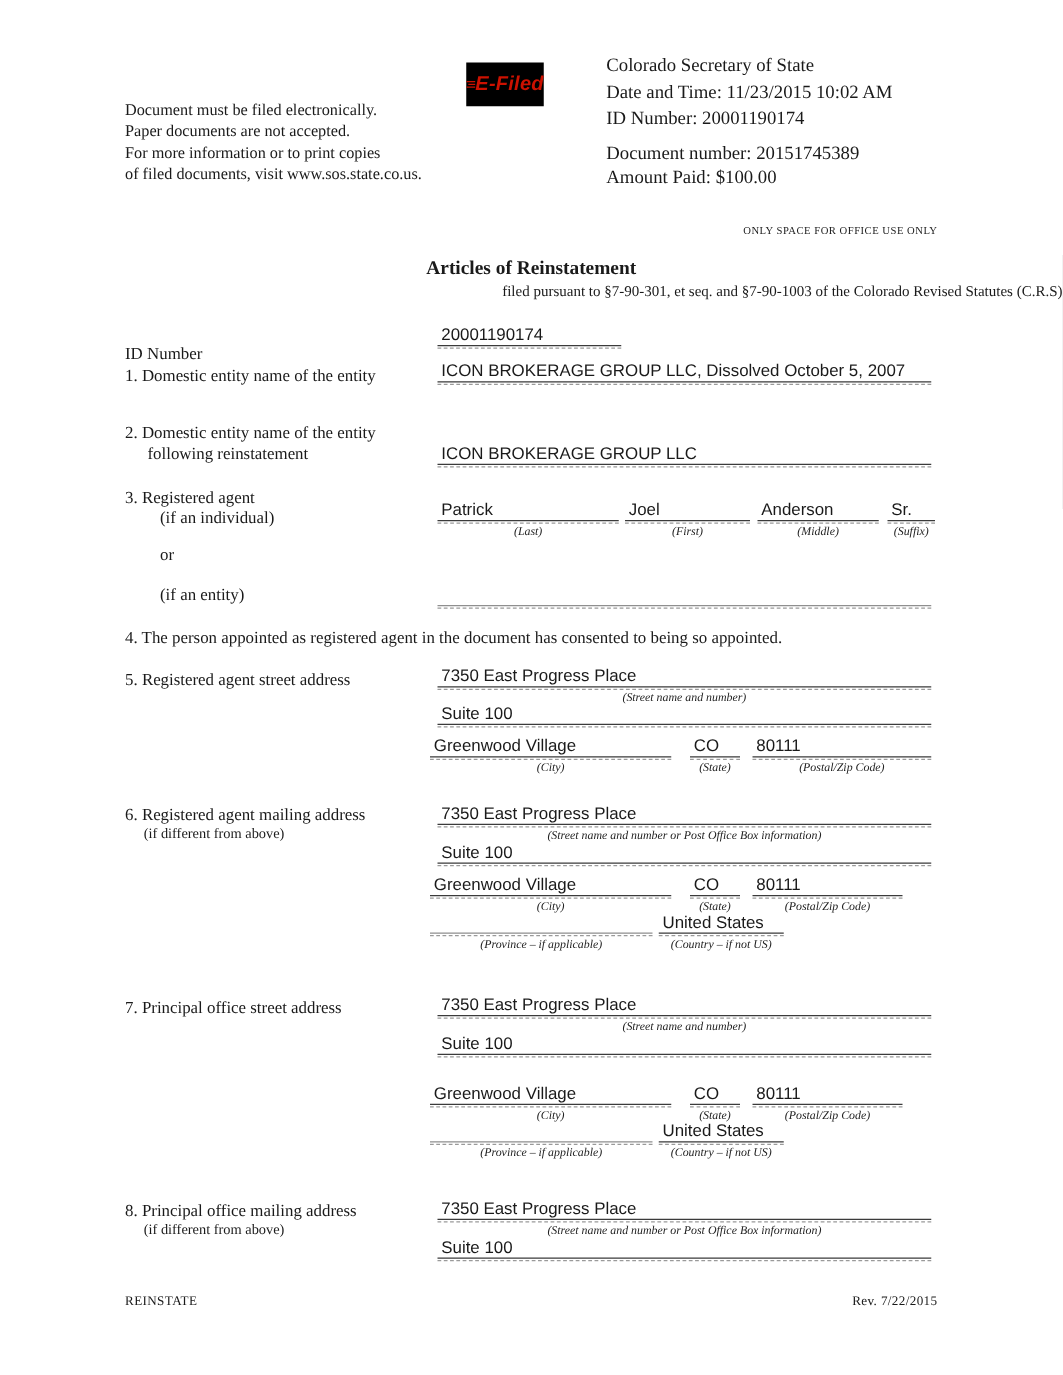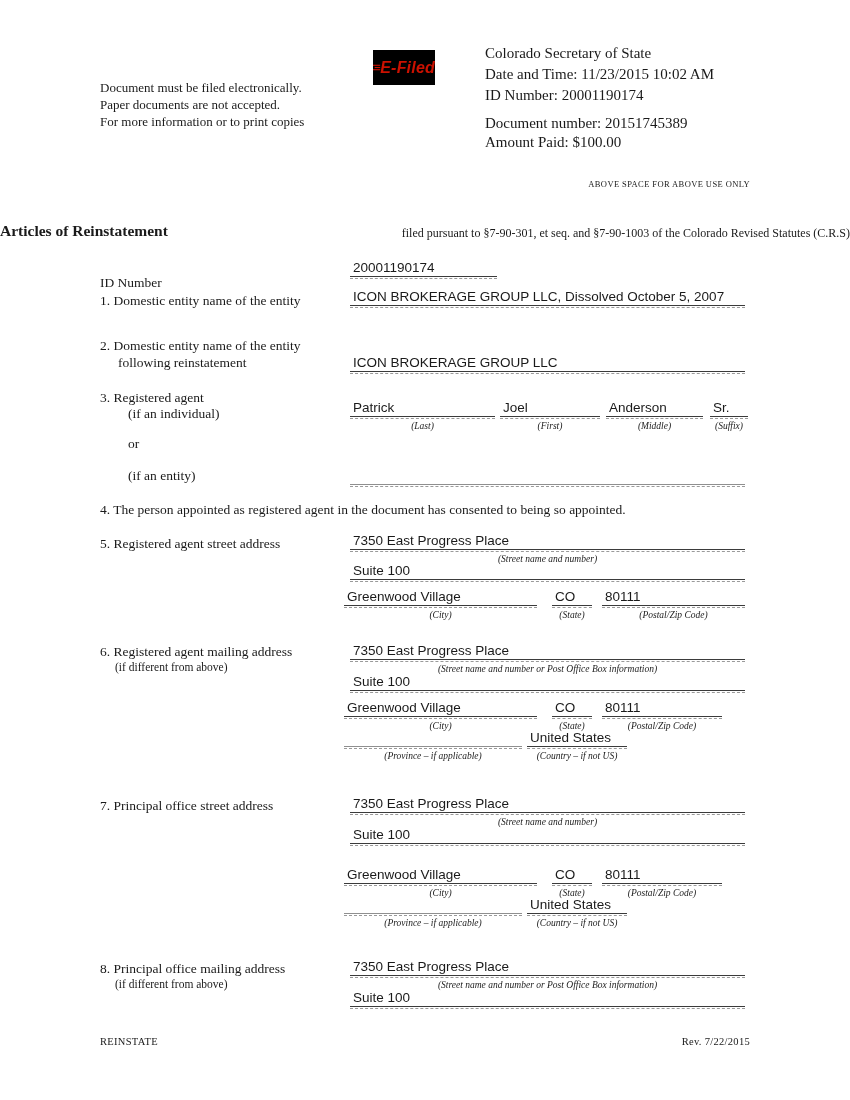--- a/index.html
+++ b/index.html
@@ -7,21 +7,21 @@
     position:relative;width:850px;height:1100px;background:#ffffff;
     font-family:"Liberation Serif",serif;color:#1a1a1a;overflow:hidden;
     margin:0 auto;
   }
   .abs{position:absolute;}
   .lbl{font-size:13.5px;white-space:nowrap;}
   .sublbl{font-size:11.5px;white-space:nowrap;}
   .hdr{font-size:15px;line-height:21px;white-space:nowrap;}
   .hdr2{font-size:15px;line-height:19px;white-space:nowrap;}
   .disclaimer{font-size:13px;line-height:17px;white-space:nowrap;}
-  .title{left:0;right:0;text-align:left;font-size:15.5px;font-weight:bold;white-space:nowrap;margin-top:16px;}
+  .title{left:0;right:0;text-align:center;font-size:15.5px;font-weight:bold;white-space:nowrap;}
   .subtitle{left:0;right:0;text-align:right;font-size:12px;white-space:nowrap;}
   .officenote{font-size:8.5px;letter-spacing:0.4px;white-space:nowrap;}
   .footer{font-size:10.5px;letter-spacing:0.3px;white-space:nowrap;}
 
   .field{position:absolute;}
   .field .v{
     font-family:"Liberation Sans",sans-serif;font-size:13.5px;
     height:17px;line-height:17px;white-space:nowrap;
     border-bottom:1.4px solid #3b3b3b;padding:0 2px 0 3px;
   }
@@ -45,20 +45,21 @@
 </style>
 </head>
 <body>
 
 <div class="page">
 
   <div class="abs" style="left:100px;top:79px;">
     <div class="disclaimer">Document must be filed electronically.</div>
     <div class="disclaimer">Paper documents are not accepted.</div>
     <div class="disclaimer">For more information or to print copies</div>
+    <div class="disclaimer">of filed documents, visit www.sos.state.co.us.</div>
   </div>
 
   <div class="abs stamp" style="left:373px;top:50px;">
     <svg width="15" height="13" viewBox="0 0 15 13">
       <g stroke="#cc1100" stroke-width="2">
         <line x1="0" y1="2.5" x2="13" y2="2.5"></line>
         <line x1="3" y1="6.5" x2="13" y2="6.5"></line>
         <line x1="0" y1="10.5" x2="13" y2="10.5"></line>
       </g>
     </svg>
@@ -68,21 +69,21 @@
   <div class="abs" style="left:485px;top:43px;">
     <div class="hdr">Colorado Secretary of State</div>
     <div class="hdr">Date and Time: 11/23/2015 10:02 AM</div>
     <div class="hdr">ID Number: 20001190174</div>
   </div>
   <div class="abs" style="left:485px;top:114px;">
     <div class="hdr2">Document number: 20151745389</div>
     <div class="hdr2">Amount Paid: $100.00</div>
   </div>
 
-  <div class="abs officenote" style="right:100px;top:179px;">ABOVE SPACE FOR ABOVE USE ONLY</div>
+  <div class="abs officenote" style="right:100px;top:179px;">ONLY SPACE FOR OFFICE USE ONLY</div>
 
   <div class="abs title" style="top:206px;">Articles of Reinstatement</div>
   <div class="abs subtitle" style="top:226px;">filed pursuant to §7-90-301, et seq. and §7-90-1003 of the Colorado Revised Statutes (C.R.S)</div>
 
   <div class="abs lbl" style="left:100px;top:275px;">ID Number</div>
   <div class="field" style="left:350px;top:259px;width:147px;">
     <div class="v">20001190174</div>
     <div class="dash"></div>
   </div>
 

